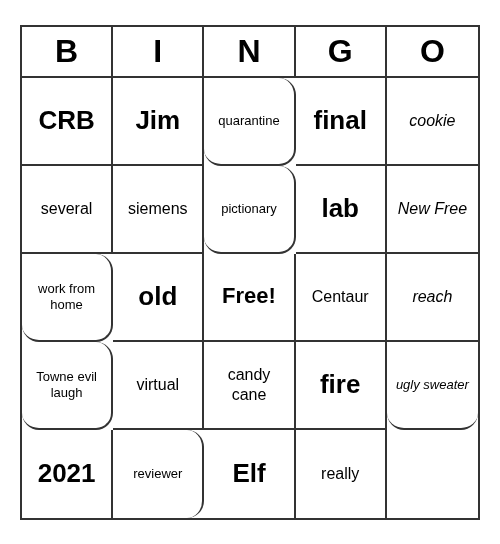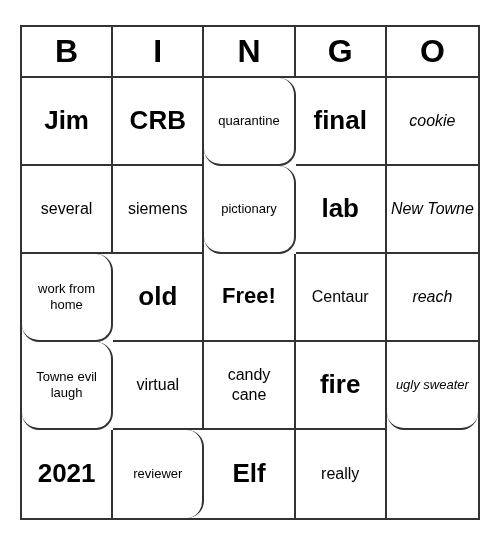--- a/index.html
+++ b/index.html
@@ -73,30 +73,30 @@
 
 <div class="bingo-card">
   <div class="bingo-header">
   <div class="bingo-header-cell">B</div>
       <div class="bingo-header-cell">I</div>
       <div class="bingo-header-cell">N</div>
       <div class="bingo-header-cell">G</div>
       <div class="bingo-header-cell">O</div>
     </div>
   <div class="bingo-grid">
-  <div class="bingo-cell large-text">Jim</div>
-      <div class="bingo-cell large-text">CRB</div>
+  <div class="bingo-cell large-text">CRB</div>
+      <div class="bingo-cell large-text">Jim</div>
       <div class="bingo-cell small-text">quarantine</div>
       <div class="bingo-cell large-text">final</div>
       <div class="bingo-cell">cookie</div>
       <div class="bingo-cell">several</div>
       <div class="bingo-cell">siemens</div>
       <div class="bingo-cell small-text">pictionary</div>
       <div class="bingo-cell large-text">lab</div>
-      <div class="bingo-cell">New Towne</div>
+      <div class="bingo-cell">New Free</div>
       <div class="bingo-cell small-text">work from home</div>
       <div class="bingo-cell large-text">old</div>
       <div class="bingo-cell free">Free!</div>
       <div class="bingo-cell">Centaur</div>
       <div class="bingo-cell">reach</div>
       <div class="bingo-cell small-text">Towne evil laugh</div>
       <div class="bingo-cell">virtual</div>
       <div class="bingo-cell">candy cane</div>
       <div class="bingo-cell large-text">fire</div>
       <div class="bingo-cell small-text">ugly sweater</div>

